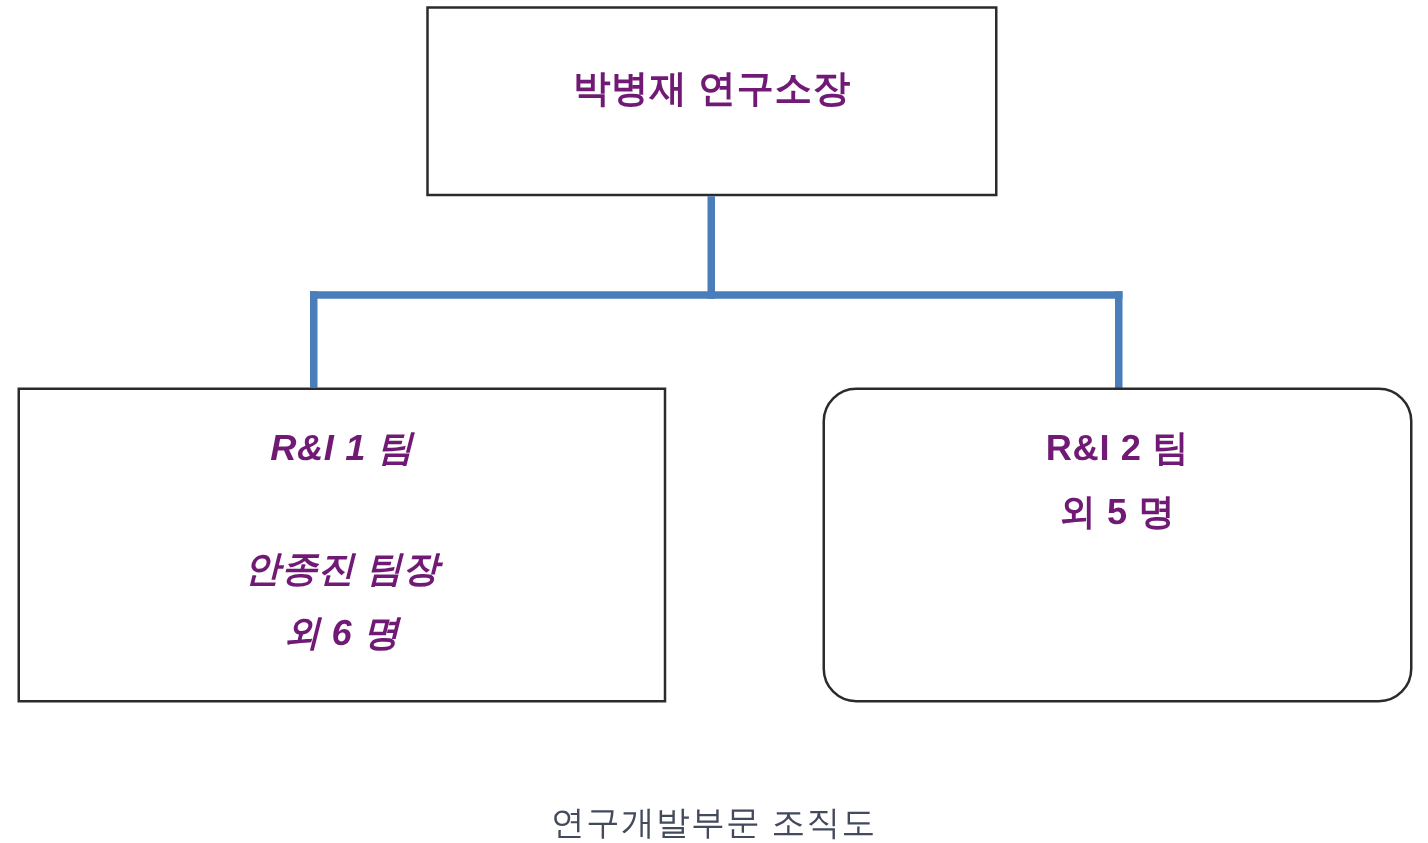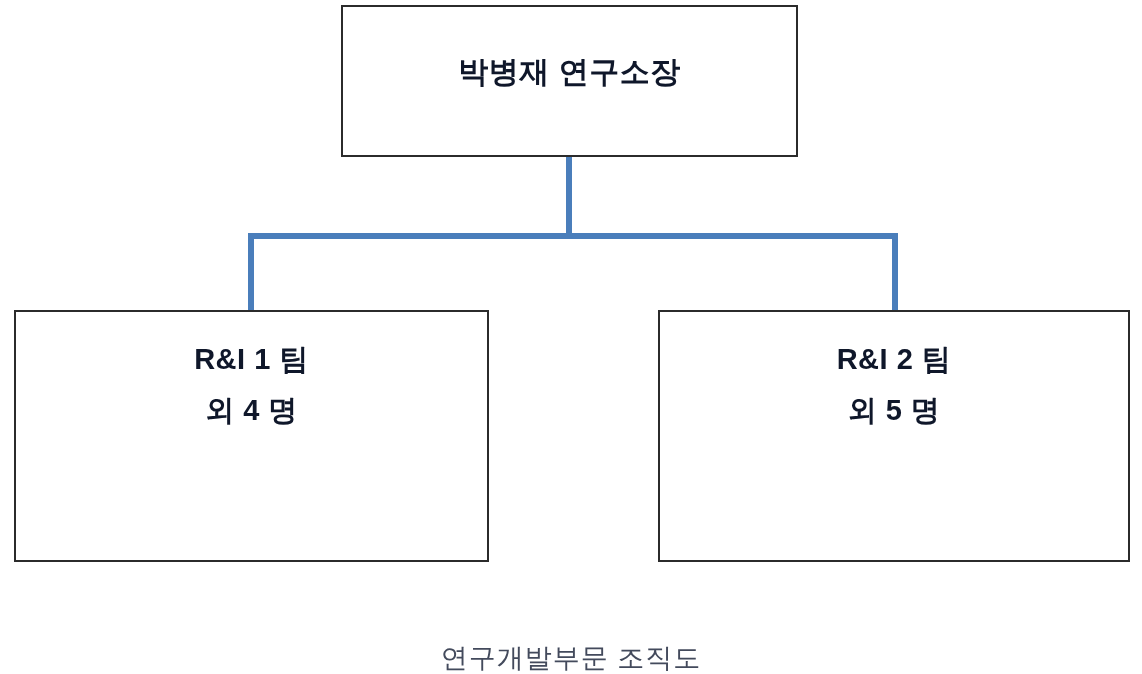--- a/index.html
+++ b/index.html
@@ -26,21 +26,21 @@
     box-sizing: border-box;
     background: #ffffff;
     border: 2px solid #2b2b2b;
     display: flex;
     flex-direction: column;
     align-items: center;
     justify-content: center;
     text-align: center;
   }
   .node-line {
-    color: #0f172a;
+    color: #701a75;
     font-weight: bold;
     letter-spacing: 0.5px;
     white-space: nowrap;
   }
 
   
   #node-root {
     left: 341px;
     top: 5px;
     width: 457px;
@@ -52,22 +52,22 @@
     line-height: 1.0;
   }
   #node-root .node-line.l1 { margin-bottom: 18px; }
 
   
   .node-child {
     top: 310px;
     height: 252px;
     justify-content: flex-start;
   }
-  #node-team1 { left: 14px;  width: 475px; }
-  #node-team2 { left: 658px; width: 472px; }
+  #node-team1 { left: 14px;  width: 519px; font-style: italic; }
+  #node-team2 { left: 658px; width: 472px; border-radius: 27px; }
 
   .node-child .node-title {
     font-size: 29px;
     margin-top: 33px;
     line-height: 1.0;
   }
   .node-child .node-lead {
     font-size: 29px;
     margin-top: 68px;
     line-height: 1.0;
@@ -135,21 +135,22 @@
     <div class="node-line l1">박병재 연구소장</div>
   </div>
 
   <div class="conn" id="conn-stem"></div>
   <div class="conn" id="conn-bus"></div>
   <div class="conn" id="conn-drop-left"></div>
   <div class="conn" id="conn-drop-right"></div>
 
   <div class="node node-child" id="node-team1">
     <div class="node-line node-title">R&amp;I 1 팀</div>
-    <div class="node-line node-extra">외 4 명</div>
+    <div class="node-line node-lead">안종진 팀장</div>
+    <div class="node-line node-extra">외 6 명</div>
   </div>
 
   <div class="node node-child" id="node-team2">
     <div class="node-line node-title">R&amp;I 2 팀</div>
     <div class="node-line node-extra">외 5 명</div>
   </div>
 
   <div id="chart-caption">연구개발부문 조직도</div>
 
 </div>

